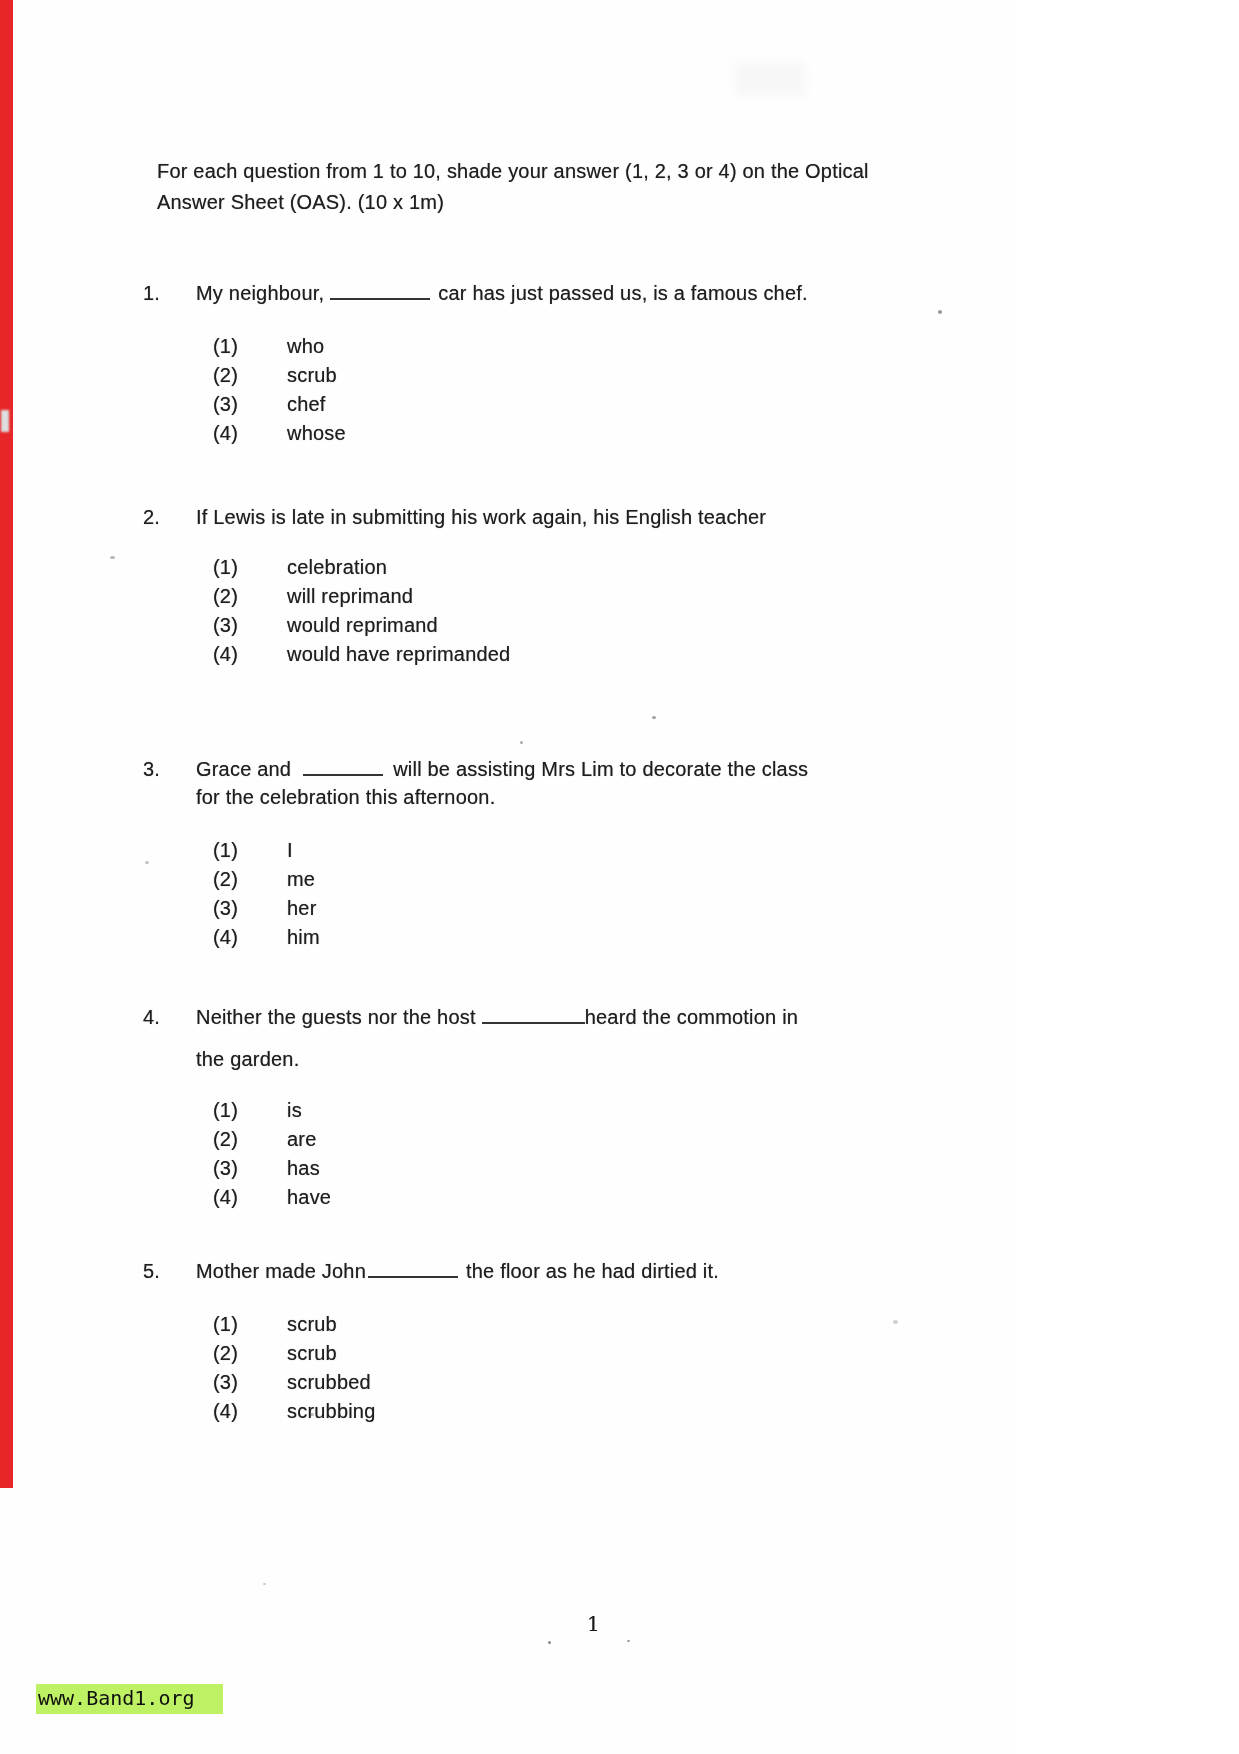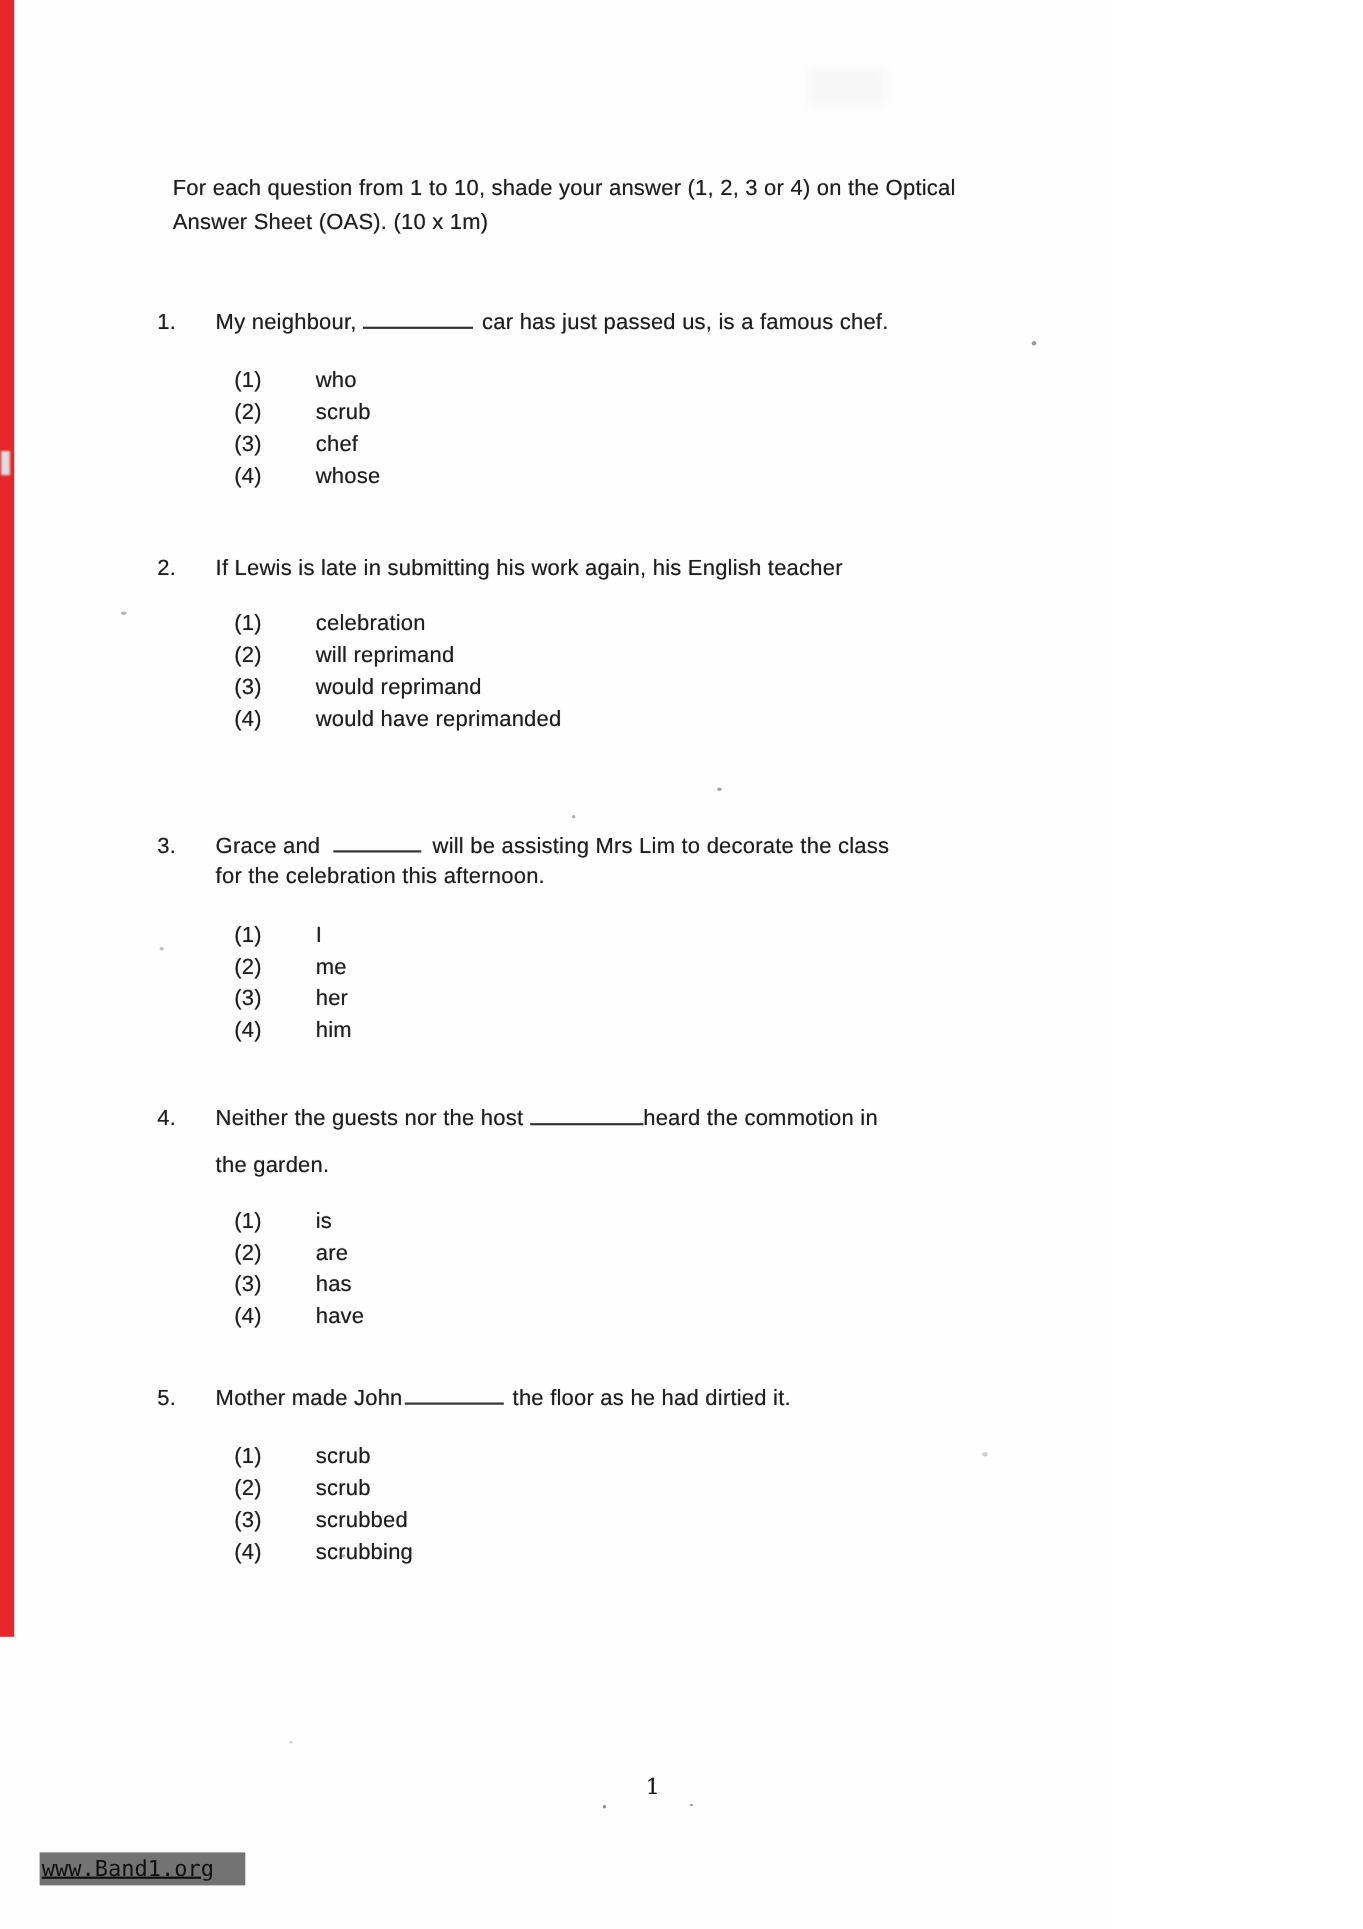--- a/index.html
+++ b/index.html
@@ -16,21 +16,21 @@
   .qnum{width:53px;flex:none;}
   .qbody{flex:1;}
   .qline2{margin-left:53px;line-height:26px;}
   .options{margin-left:70px;}
   .opt{display:flex;line-height:29px;}
   .optmark{width:74px;flex:none;}
   .blank{display:inline-block;height:17px;border-bottom:2px solid #343434;}
   .pagenum{position:absolute;left:587px;top:1612px;font-family:"DejaVu Serif",serif;
     font-size:20px;color:#1a1a1a;text-shadow:0 0 0.6px rgba(20,20,20,0.55);}
   .watermark{position:absolute;left:36px;top:1684px;font-family:"DejaVu Sans Mono",monospace;
-    font-size:20px;color:#0f0f0f;background:#737373;padding:2px 28px 4px 2px;text-decoration:underline;}
+    font-size:20px;color:#0f0f0f;background:#bef264;padding:2px 28px 4px 2px;}
   .speck{position:absolute;border-radius:50%;}
   .smudge{position:absolute;filter:blur(1px);}
   .patch{position:absolute;filter:blur(4px);}
 </style>
 </head>
 <body>
 
 <div class="page">
 
   <div class="stripe"></div>

